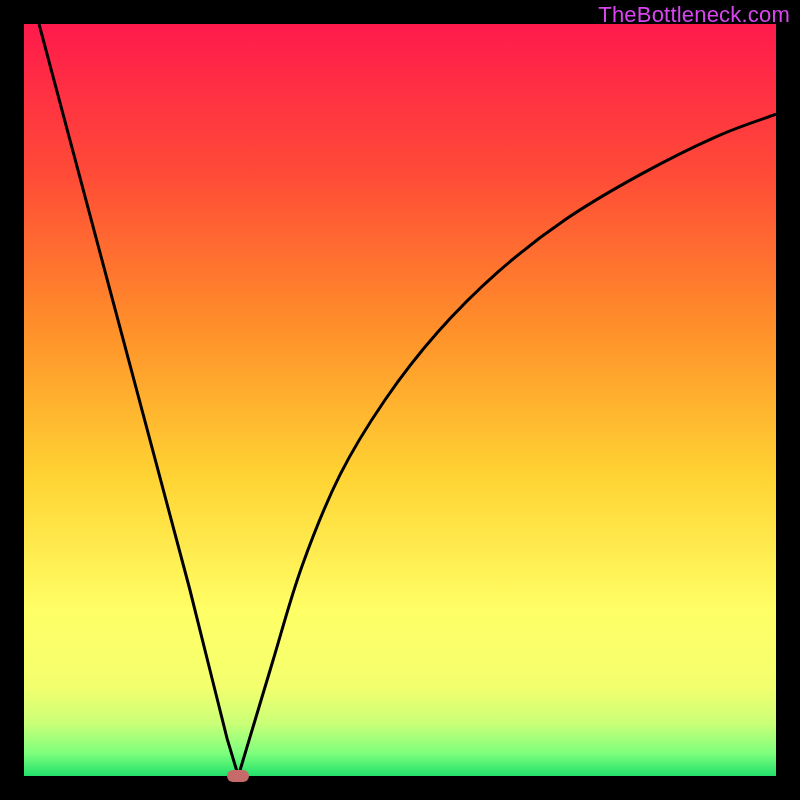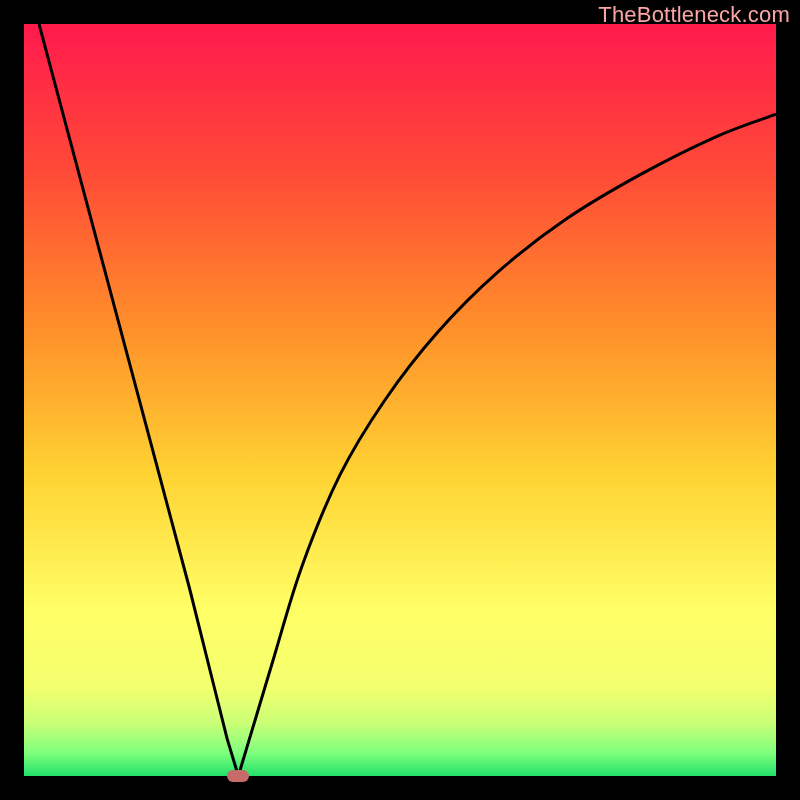--- a/index.html
+++ b/index.html
@@ -23,21 +23,21 @@
     position: absolute;
     left: 0;
     top: 0;
     width: 752px;
     height: 752px;
   }
   .watermark {
     position: absolute;
     top: 2px;
     right: 10px;
-    color: #fca5a5;
+    color: #d946ef;
     font-size: 22px;
     letter-spacing: 0.2px;
     font-weight: 400;
   }
   .marker {
     position: absolute;
     width: 22px;
     height: 12px;
     border-radius: 6px;
     background: #c76a6a;

